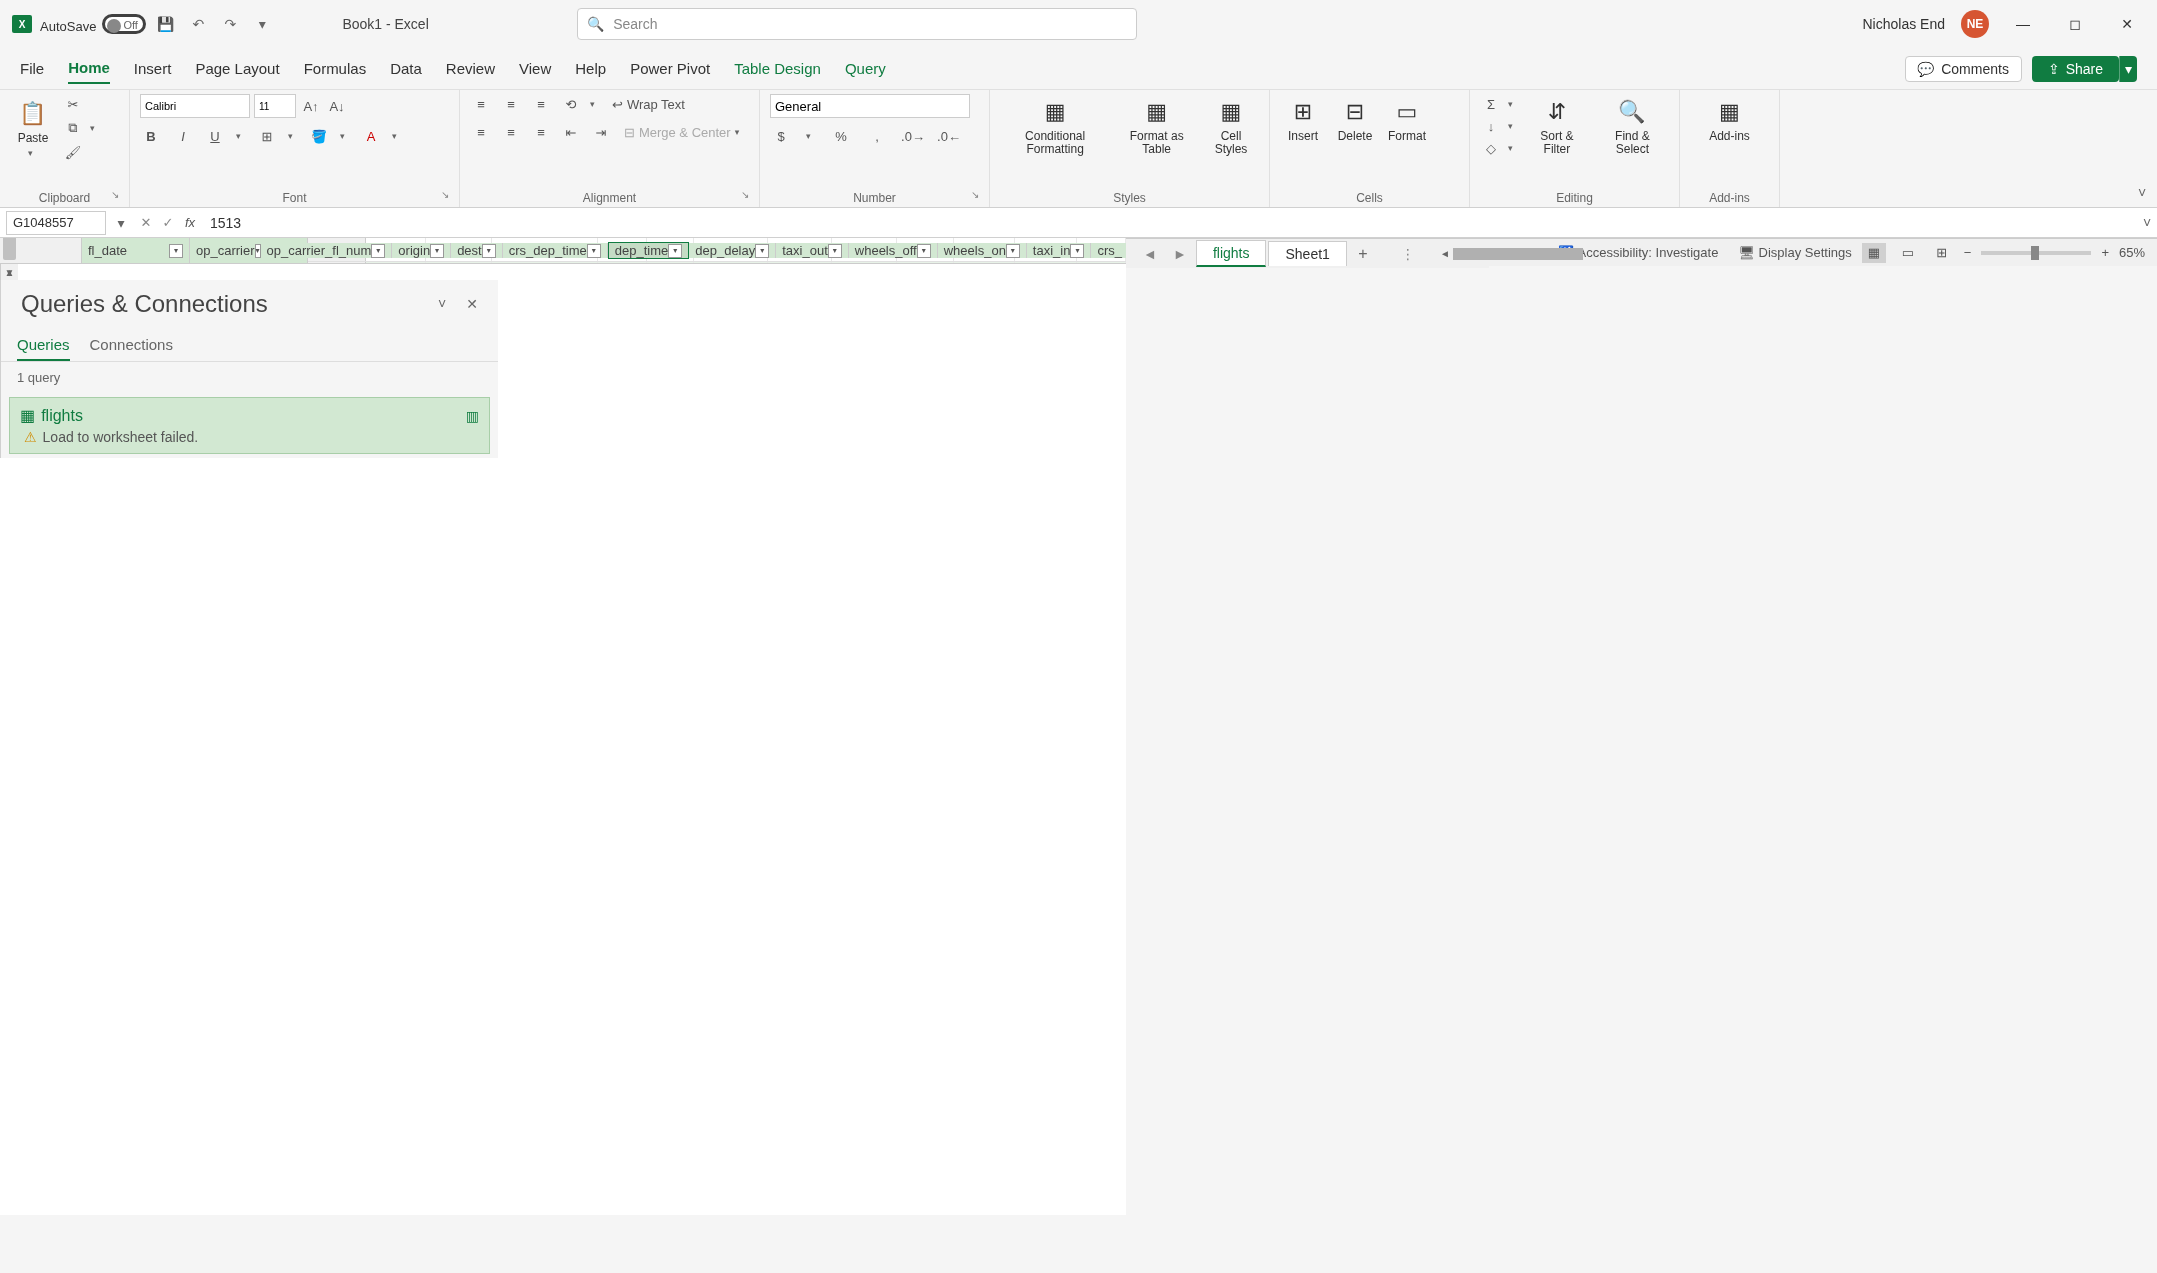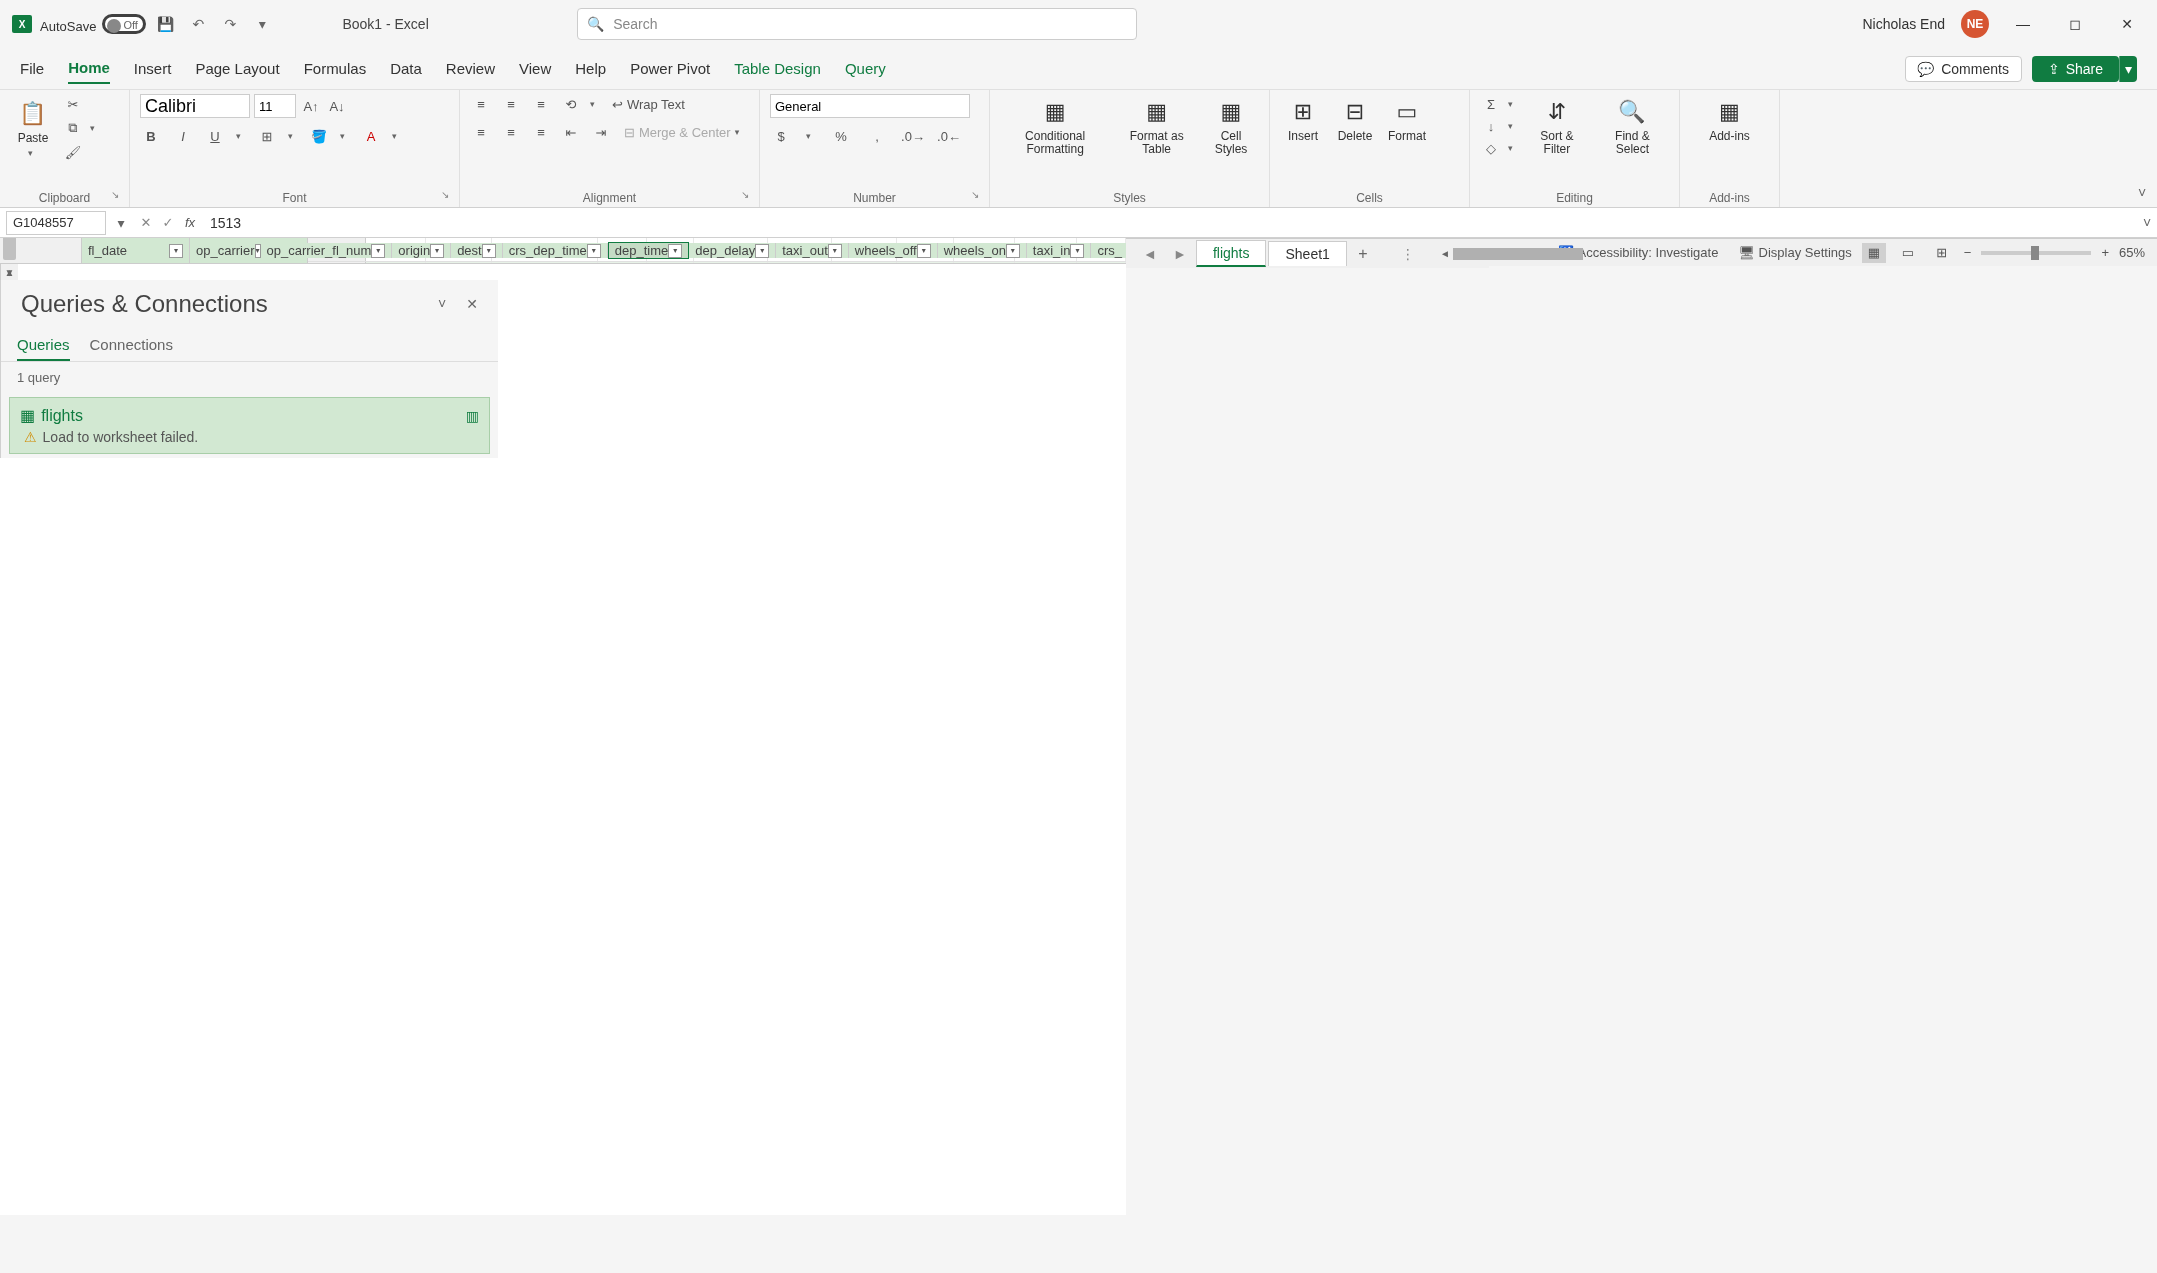--- a/index.html
+++ b/index.html
@@ -36,22 +36,22 @@
 .group { border-right:1px solid #e0e0e0; padding:4px 10px 0; display:flex; flex-direction:column; position:relative; }
 .group-label { font-size:12px; color:#666; text-align:center; margin-top:auto; padding-bottom:2px; }
 .dlg-launcher { position:absolute; right:4px; bottom:4px; width:14px; height:14px; font-size:10px; color:#888; }
 .btns-row { display:flex; align-items:center; gap:6px; }
 .btns-col { display:flex; flex-direction:column; gap:4px; }
 .big-btn { display:flex; flex-direction:column; align-items:center; gap:2px; padding:2px 4px; min-width:46px; }
 .big-btn .icon { width:32px; height:32px; display:flex; align-items:center; justify-content:center; font-size:22px; }
 .big-btn .label { font-size:12px; text-align:center; line-height:1.1; }
 .small-btn { width:22px; height:20px; display:flex; align-items:center; justify-content:center; font-size:13px; color:#555; }
 .dd { width:10px; font-size:9px; color:#666; }
-.font-select { width:110px; height:24px; border:1px solid #ccc; background:#fff; font-size:18px; padding:0 4px; }
-.size-select { width:42px; height:24px; border:1px solid #ccc; background:#fff; font-size:13px; padding:0 4px; }
+.font-select { width:110px; height:24px; border:1px solid #ccc; background:#fff; font-size:11px; padding:0 4px; }
+.size-select { width:42px; height:24px; border:1px solid #ccc; background:#fff; font-size:10px; padding:0 4px; }
 .numfmt-select { width:200px; height:24px; border:1px solid #ccc; background:#fff; font-size:13px; padding:0 4px; }
 .wrap-merge { display:flex; align-items:center; gap:4px; font-size:13px; color:#555; padding:2px 4px; }
 .wrap-merge.disabled { color:#aaa; }
 .ribbon-collapse { margin-left:auto; width:30px; display:flex; align-items:flex-end; justify-content:center; padding-bottom:6px; color:#666; }
 
 
 .formula-bar { height:30px; background:#fff; border-bottom:1px solid #d0d0d0; display:flex; align-items:center; }
 .name-box { width:100px; height:24px; border:1px solid #ccc; margin:0 6px; display:flex; align-items:center; padding:0 6px; font-size:13px; background:#fff; }
 .name-dd { width:18px; color:#666; text-align:center; }
 .fx-btns { display:flex; gap:2px; margin-left:6px; }

